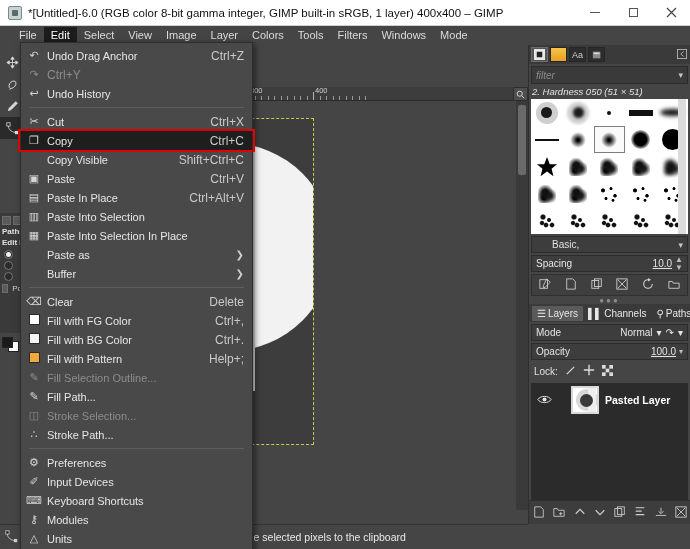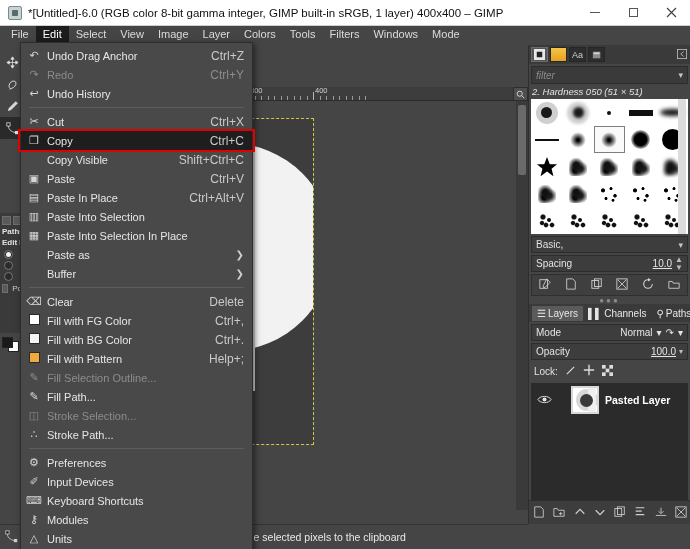--- a/index.html
+++ b/index.html
@@ -35,21 +35,21 @@
   #titlebar .winbtn {
     width: 38px; height: 26px; display: flex; align-items: center; justify-content: center;
     color: #303030; font-size: 12px;
   }
   .glyph-min { display:block; width: 10px; height: 1px; background: #555; }
   .glyph-max { display:block; width: 9px; height: 9px; border: 1px solid #555; }
 
   
   #menubar {
     position: absolute; left: 0; top: 26px; width: 690px; height: 19px;
-    background: #454545; display: flex; align-items: flex-start; padding-left: 4px;
+    background: #454545; display: flex; align-items: center; padding-left: 12px;
   }
   #menubar .mi {
     color: #dcdcdc; font-size: 11px; padding: 2px 7px 3px 7px; line-height: 13px;
     white-space: nowrap;
   }
   #menubar .mi.active { background: #1c1c1c; color: #ffffff; }
 
   
   #toolbox {
     position: absolute; left: 0; top: 45px; width: 24px; height: 479px;
@@ -181,21 +181,21 @@
   #brushgrid {
     margin: 0 2px; height: 135px; background:#ffffff; position:relative; overflow:hidden;
     display:grid; grid-template-columns: repeat(5, 1fr); grid-auto-rows: 27px;
   }
   .bcell { position:relative; display:flex; align-items:center; justify-content:center; }
   .bcell.sel { outline: 1px solid #7e7e7e; outline-offset: -1px; background:#fafafa; }
   #brushscroll { position:absolute; right:2px; top:0; width:8px; height:135px; background:#dcdcdc; }
 
   .rowsel {
     height: 17px; background:#3d3d3d; margin: 2px 2px 0 2px; display:flex; align-items:center;
-    border:1px solid #2c2c2c; color:#e0e0e0; font-size:10px; padding-left:4px;
+    border:1px solid #2c2c2c; color:#e0e0e0; font-size:10px; padding-left:20px;
   }
   .rowsel .cv { margin-left:auto; color:#c6c6c6; font-size:9px; padding-right:4px; }
   .sliderrow {
     height: 17px; margin: 2px 2px 0 2px; background:#3d3d3d; border:1px solid #2c2c2c;
     display:flex; align-items:center; color:#e4e4e4; font-size:10px; padding: 0 4px;
     position: relative;
   }
   .sliderrow .val { margin-left:auto; font-size:10px;text-decoration:underline; }
   .sliderrow .spin { margin-left: 3px; color:#bdbdbd; font-size: 8px; line-height:8px; }
   .iconrow {
@@ -819,21 +819,20 @@
   <div id="statusright"></div>
 
   <div id="editmenu">
       <div class="mrow">
         <div class="mi-icon">↶</div>
         <div class="mi-label">Undo Drag Anchor</div>
         <div class="mi-accel">Ctrl+Z</div>
       </div>
       <div class="mrow disabled">
         <div class="mi-icon">↷</div>
-        <div class="mi-label">Redo</div>
         <div class="mi-accel">Ctrl+Y</div>
       </div>
       <div class="mrow">
         <div class="mi-icon">↩</div>
         <div class="mi-label">Undo History</div>
       </div>
       <div class="msep"></div>
       <div class="mrow">
         <div class="mi-icon">✂</div>
         <div class="mi-label">Cut</div>

